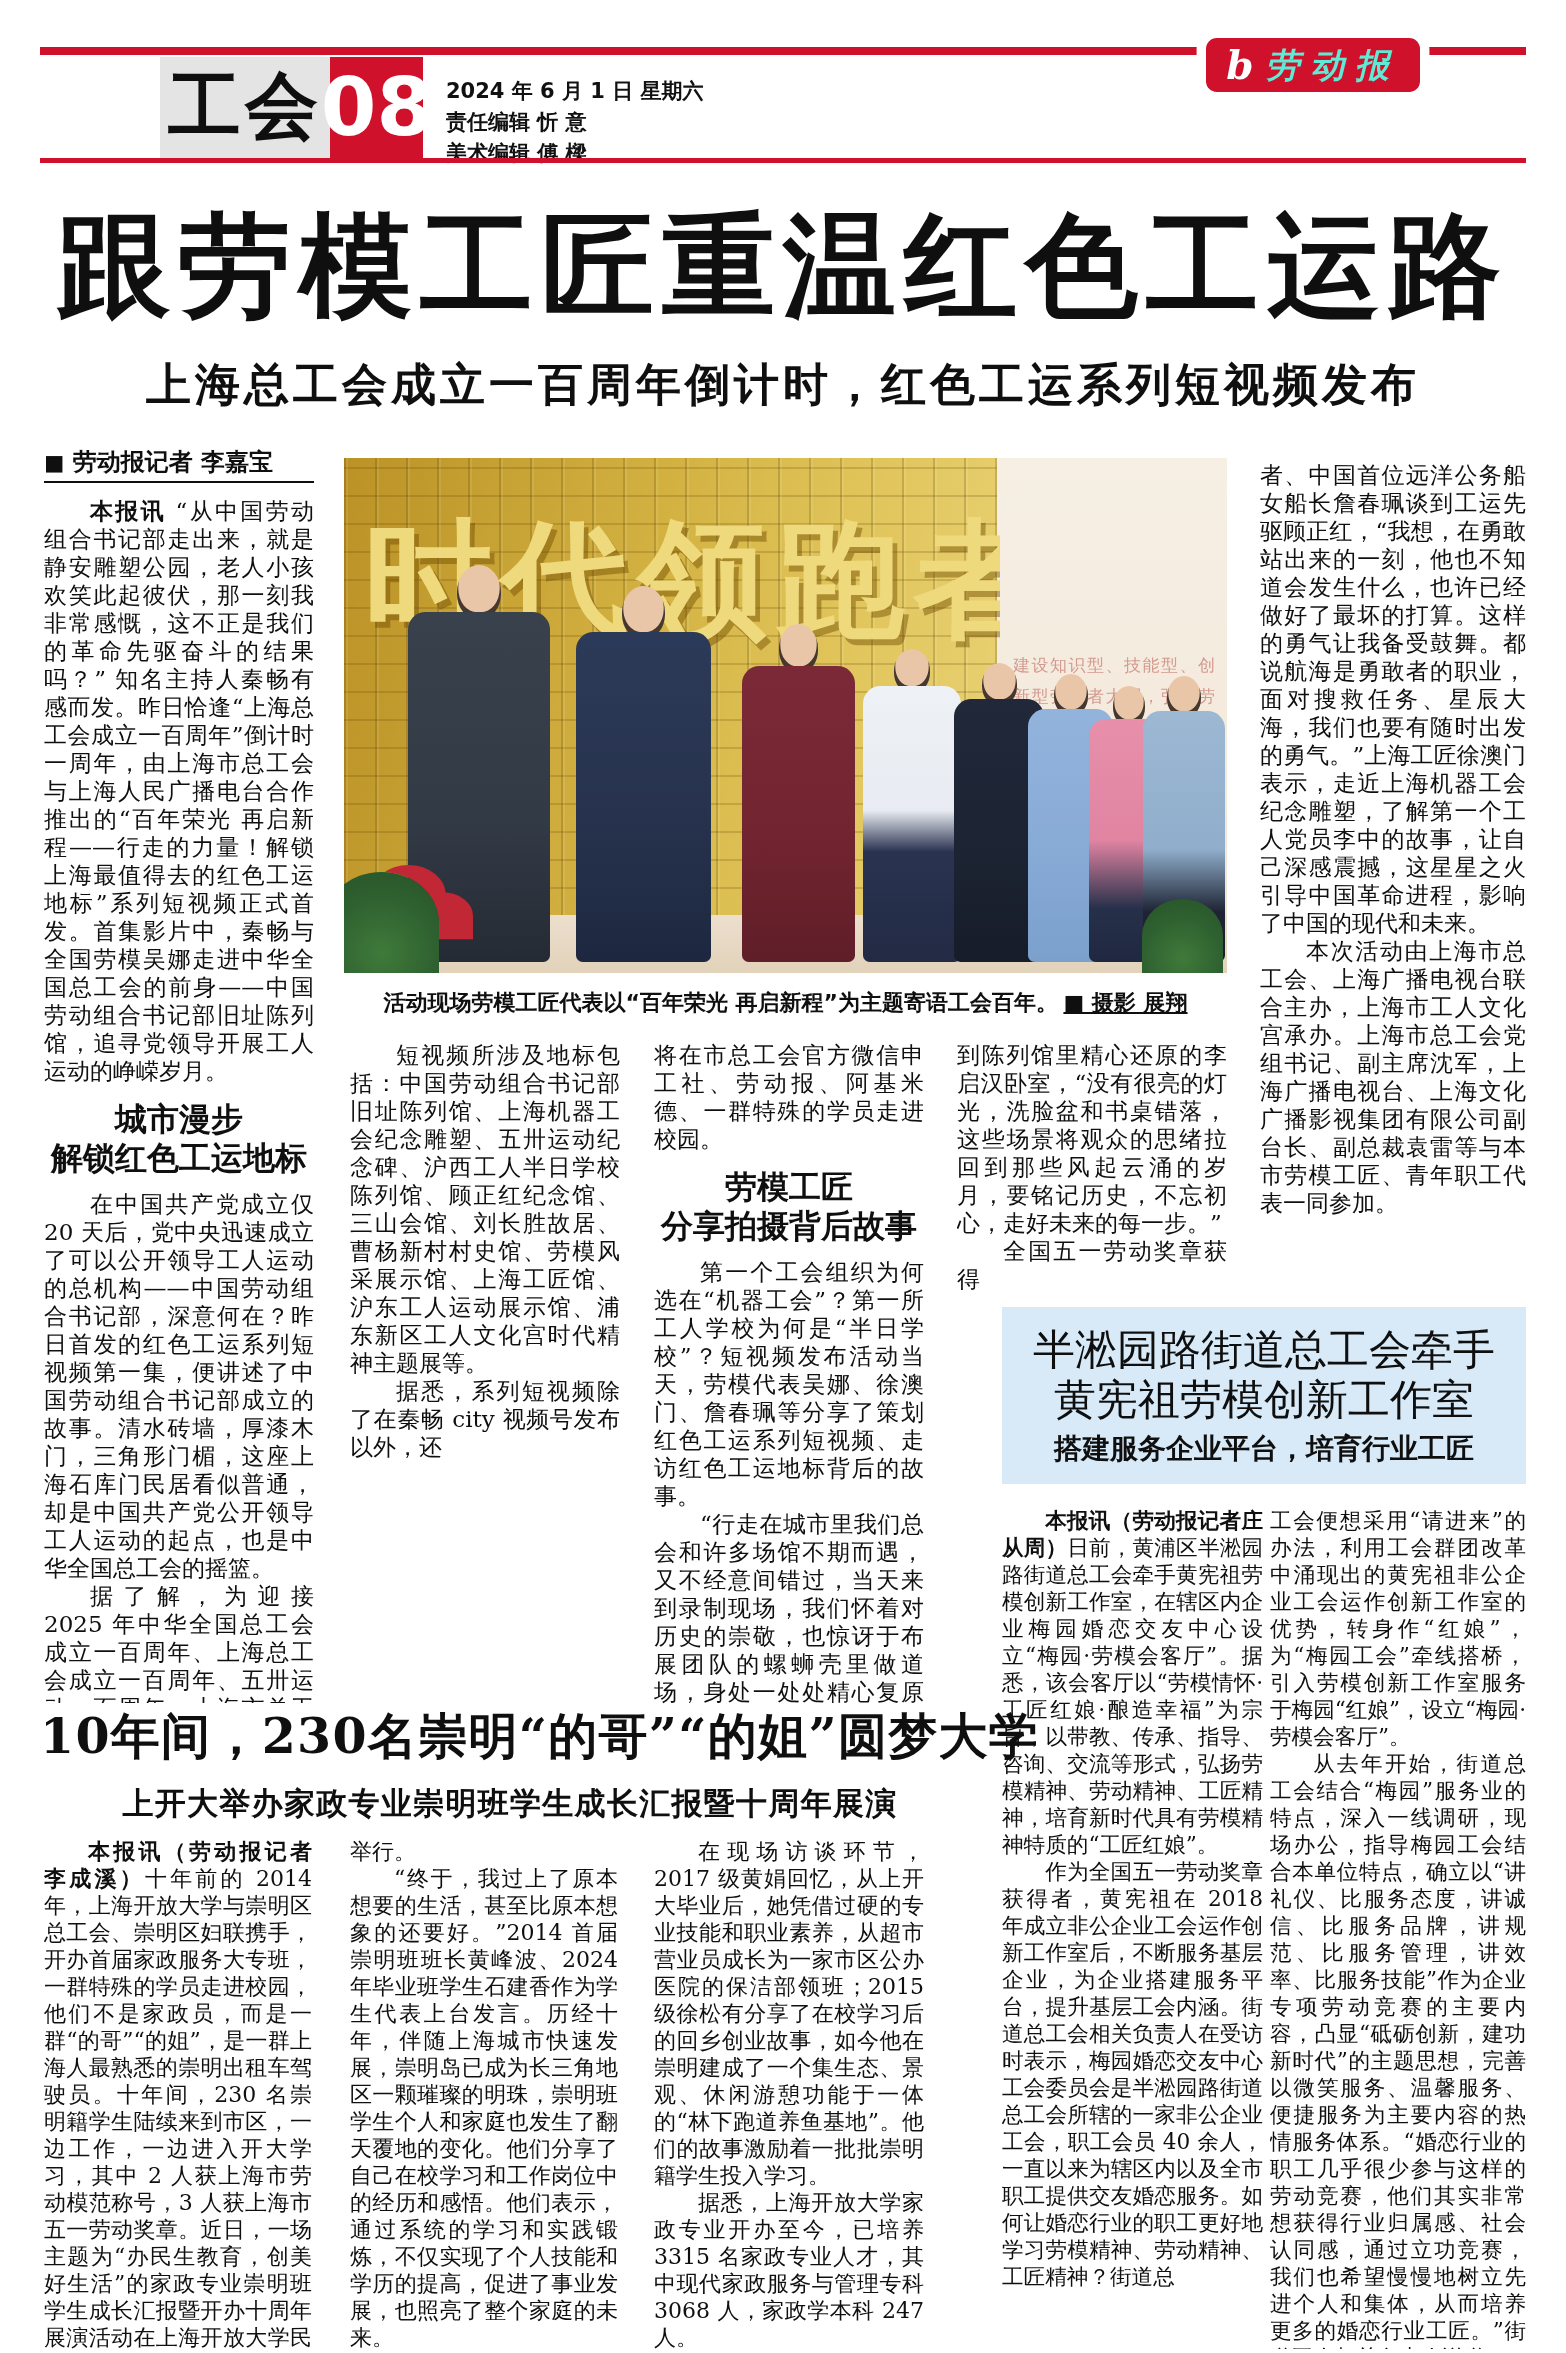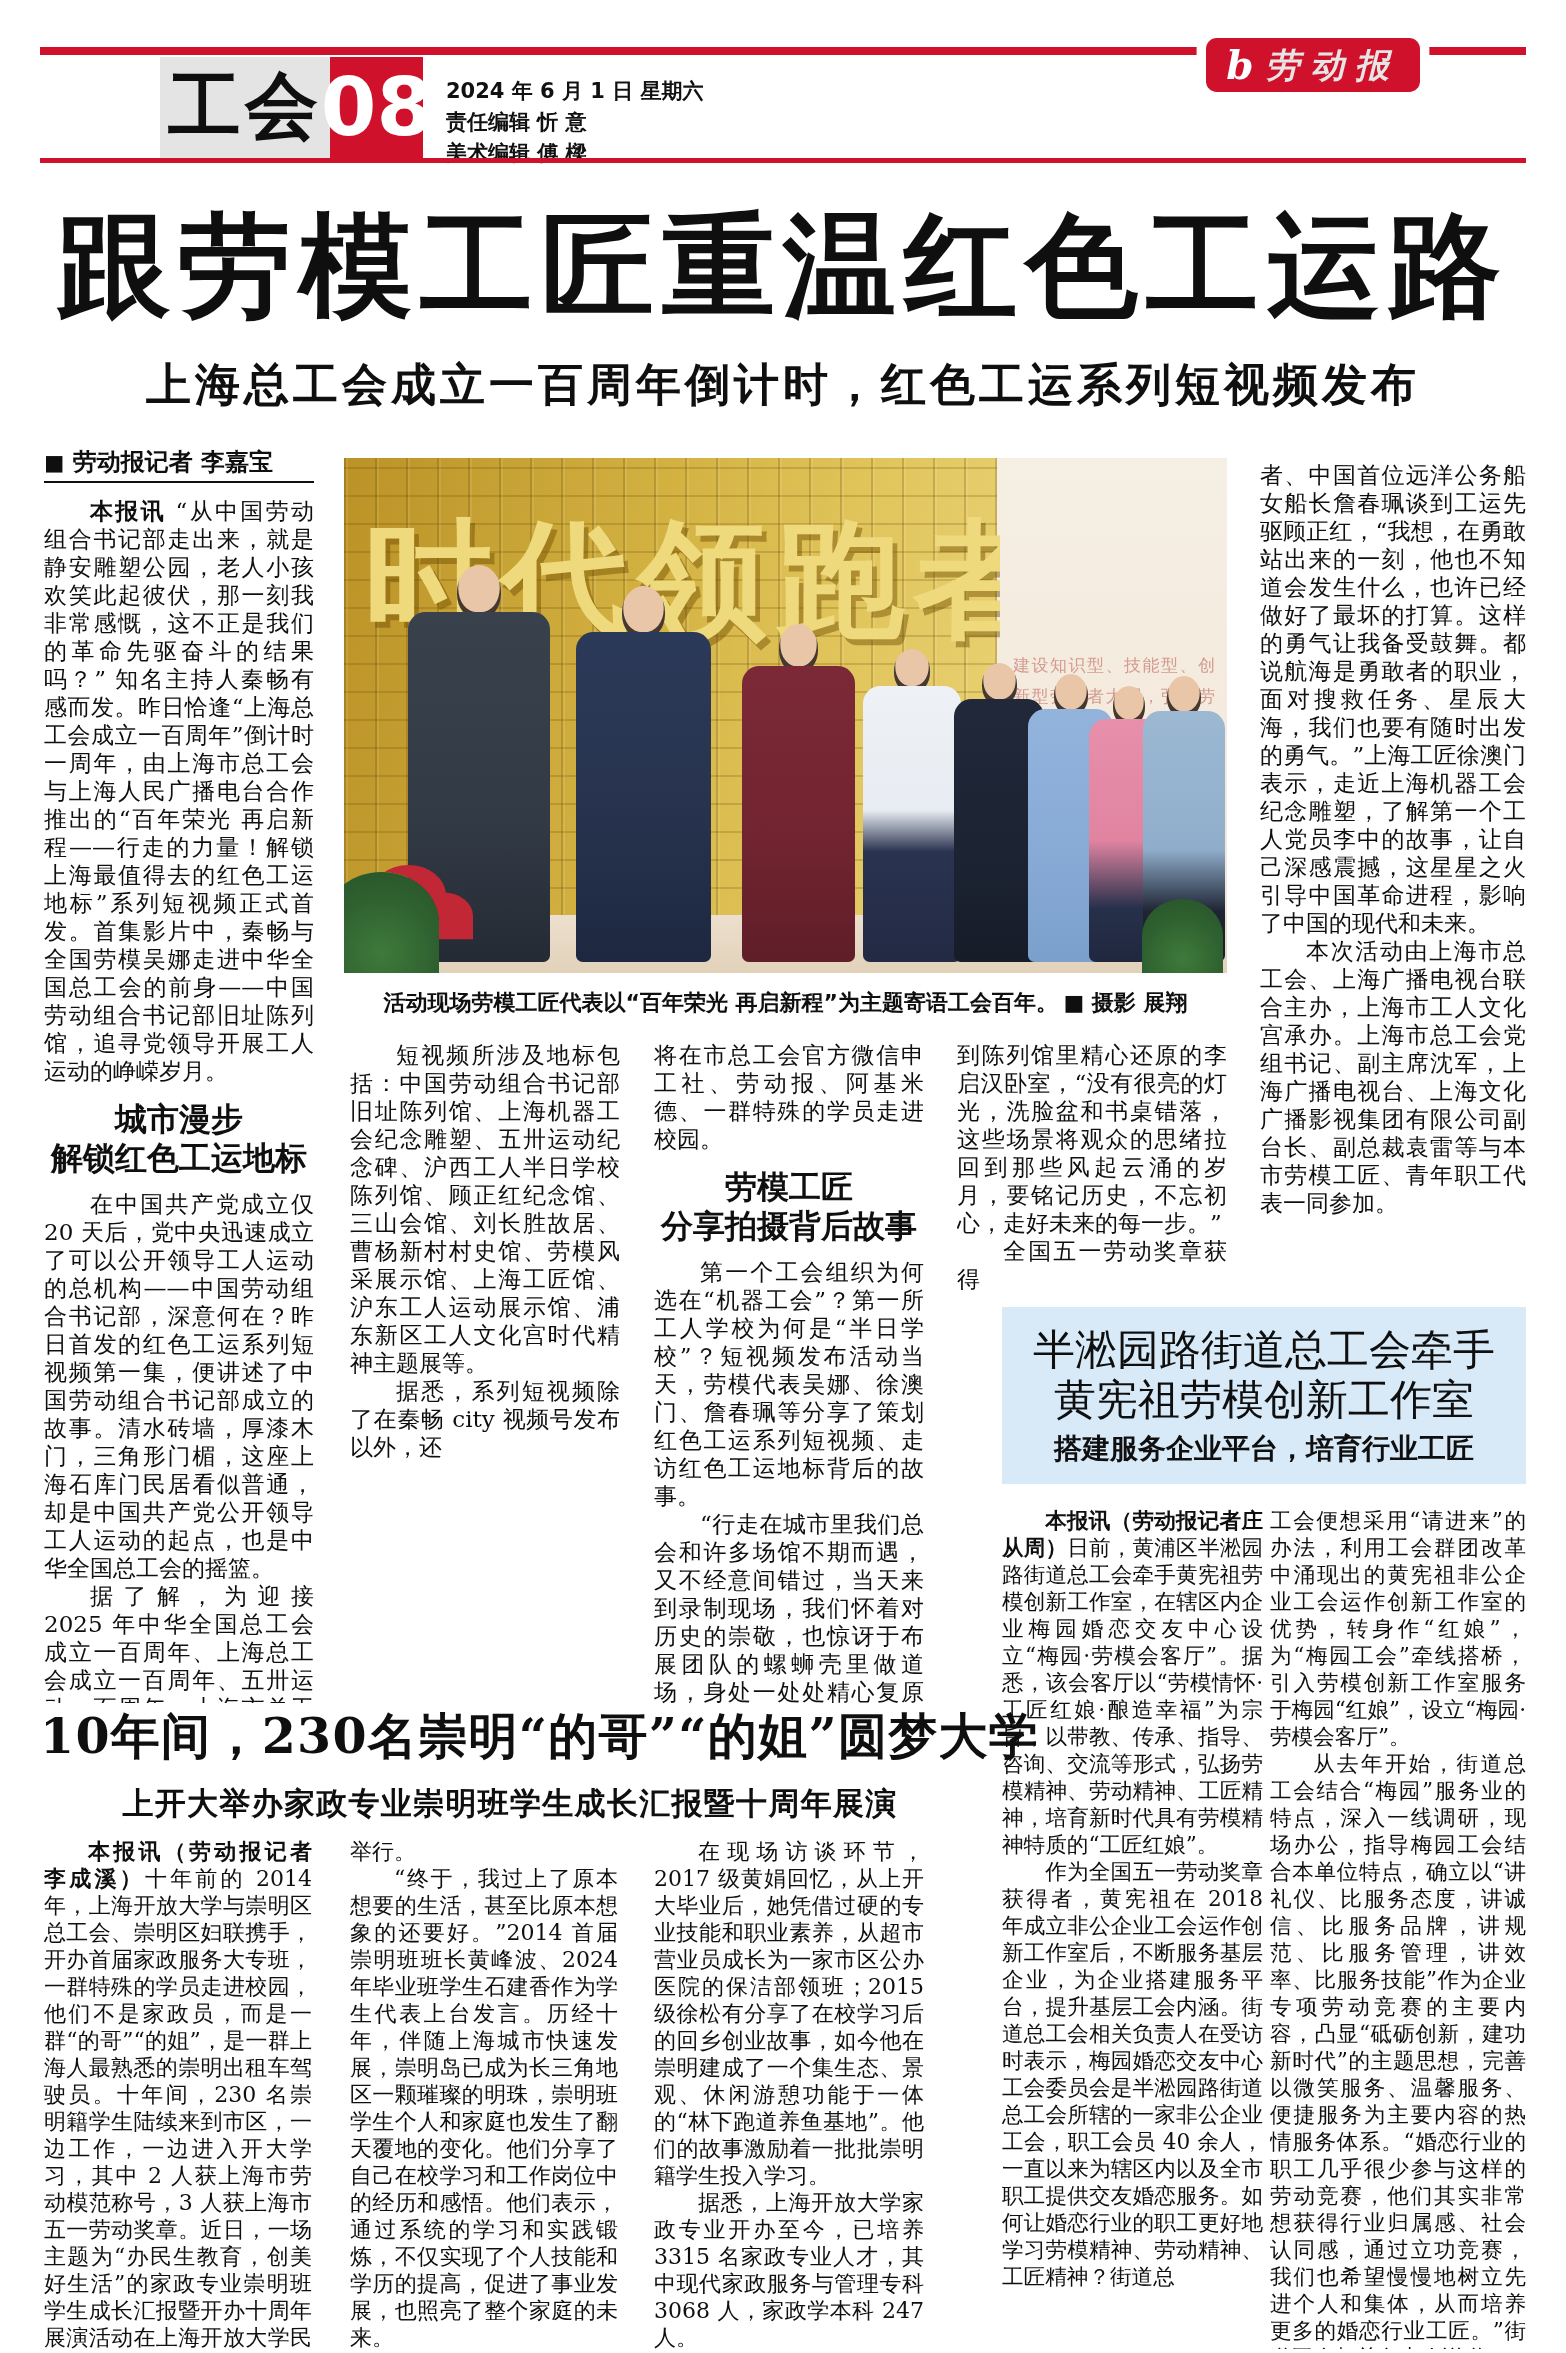--- a/index.html
+++ b/index.html
@@ -18,21 +18,21 @@
   .pagenum-box{left:330px;top:57px;width:93px;height:101px;background:#d0112b;
     display:flex;align-items:center;justify-content:center;}
   .pagenum-box span{color:#fff;font-size:80px;font-weight:900;
     font-family:"DejaVu Sans","Liberation Sans",sans-serif;}
   .issue-info{left:446px;top:76px;width:404px;
     font-family:"DejaVu Sans","Liberation Sans",sans-serif;
     font-size:21px;line-height:31px;font-weight:700;color:#111;}
   .logo{left:1206px;top:38px;width:214px;height:54px;background:#d0112b;border-radius:10.8px;
     box-shadow:0 0 0 9.4px #ffffff;display:flex;align-items:center;justify-content:center;gap:12px;}
   .logo-b{color:#fff;font-size:39px;font-weight:900;font-style:italic;line-height:1;}
-  .logo-text{color:#e5e5e5;font-size:34px;font-weight:900;font-style:italic;letter-spacing:10.8px;line-height:1;}
+  .logo-text{color:#5eead4;font-size:34px;font-weight:900;font-style:italic;letter-spacing:10.8px;line-height:1;}
   .header-rule{left:40px;top:158px;width:1486px;height:5.4px;background:#d0112b;}
 
   
   .main-headline{left:40px;top:202px;width:1486px;margin:0;text-align:center;
     font-size:113px;line-height:128px;font-weight:900;letter-spacing:8px;white-space:nowrap;}
   .main-sub{left:40px;top:358px;width:1486px;margin:0;text-align:center;
     font-size:45px;line-height:54px;font-weight:900;letter-spacing:4px;white-space:nowrap;}
 
   .byline{left:44px;top:446px;width:270px;height:35px;border-bottom:2px solid #0f0f0f;
     font-family:"DejaVu Sans","Liberation Sans",sans-serif;font-size:24px;font-weight:700;}
@@ -78,21 +78,21 @@
   .p5{left:610px;} .p5 .head{width:35px;height:43px;} .p5 .torso{width:90px;height:263px;background:linear-gradient(180deg,#20283a 0%,#1c2332 60%,#161c28 100%);}
   .p6{left:684px;}.p6 .head{width:34px;height:42px;} .p6 .torso{width:85px;height:253px;background:linear-gradient(180deg,#92b3dc 0%,#88abd6 55%,#7ba0cc 100%);}
   .p7{left:745px;}.p7 .head{width:32px;height:40px;} .p7 .torso{width:80px;height:243px;background:linear-gradient(180deg,#e78fab 0%,#e084a2 50%,#27304a 78%,#202840 100%);}
   .p8{left:799px;}.p8 .head{width:34px;height:42px;} .p8 .torso{width:82px;height:251px;background:linear-gradient(180deg,#9cb8d3 0%,#90aecb 55%,#1e2433 80%,#191e2b 100%);}
   .plant{position:absolute;bottom:0;width:115px;height:101px;border-radius:50% 50% 0 0;
     background:radial-gradient(circle at 50% 80%,#3f7a3a 0%,#2f6130 55%,#275328 100%);}
   .plant.left{left:-20px;box-shadow:27px -27px 0 -20px #c22736,61px -6.7px 0 -27px #c22736;}
   .plant.right{right:4px;width:81px;height:74px;}
   .caption{left:344px;top:988px;width:883px;text-align:center;
     font-family:"DejaVu Sans","Liberation Sans",sans-serif;font-size:22px;font-weight:700;}
-  .caption .credit{margin-left:5.4px;}
+  .caption .credit{margin-left:5.4px;text-decoration:underline;}
 
   
   .art2-box{left:1002px;top:1307px;width:524px;height:177px;background:#d8eaf8;
     display:flex;flex-direction:column;align-items:center;justify-content:center;}
   .art2-box .hl{font-size:42px;line-height:50px;font-weight:400;text-align:center;white-space:nowrap;}
   .art2-box .sub{font-size:28px;line-height:34px;font-weight:700;margin-top:6.7px;text-align:center;white-space:nowrap;}
   .a2c{overflow:hidden;}
   .a2c p{margin:0;text-indent:2em;text-align:justify;font-size:21.6px;line-height:27px;}
   .a2c p.cont{text-indent:0;}
   .a2c1{left:1002px;top:1507px;width:261px;height:842px;}

